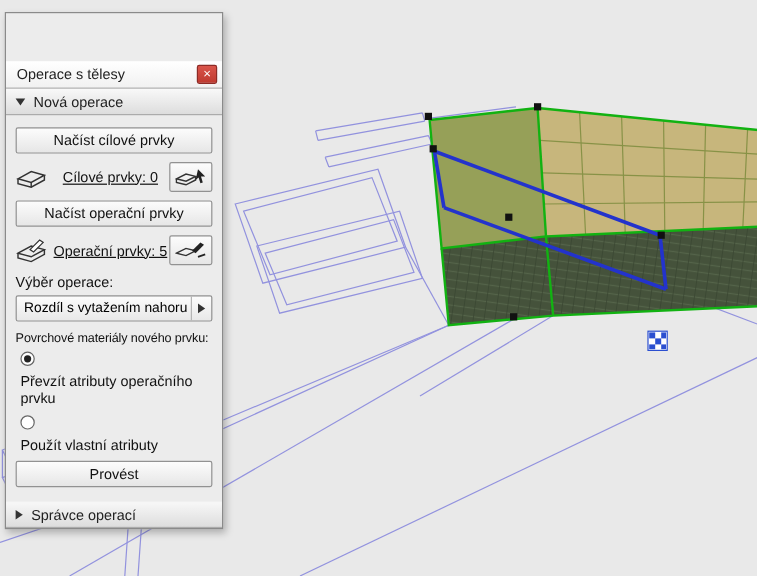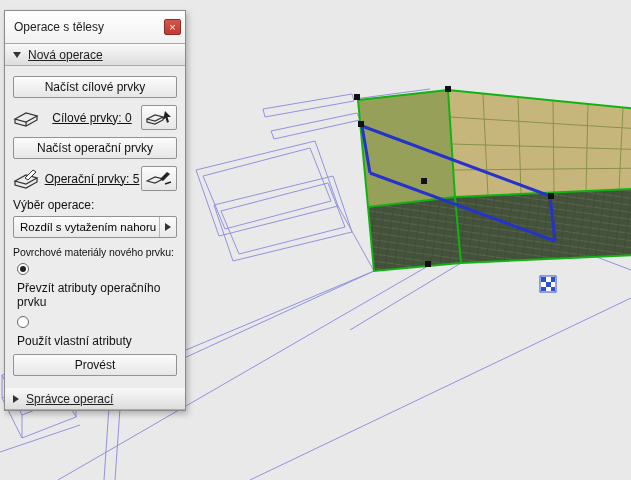--- a/index.html
+++ b/index.html
@@ -11,38 +11,37 @@
   .viewport{position:absolute;left:0;top:0;width:631px;height:480px;display:block;}
 
   
   .panel{
     position:absolute;left:4px;top:10px;width:182px;
     background:#ececec;border:1px solid #8a8a8a;
     box-shadow:2px 3px 6px rgba(0,0,0,.25);
     box-sizing:border-box;
   }
   .titlebar{
-    height:33px;background:linear-gradient(#ffffff,#f1f1f1);
+    height:23px;background:linear-gradient(#ffffff,#f1f1f1);
     border-bottom:1px solid #a8a8a8;display:flex;align-items:center;
-    padding:0 4px 0 9px;box-sizing:border-box;
+    padding:0 4px 0 9px;box-sizing:border-box;margin-top:40px;
   }
   .titlebar .title{flex:1;font-size:12px;color:#222;}
   .close{
     width:17px;height:16px;border:1px solid #8d2b26;border-radius:2px;
     background:linear-gradient(#d9544a,#bf3a30);
     color:#fff;font-size:11px;line-height:13px;text-align:center;
     padding:0;cursor:pointer;font-family:inherit;
   }
   .section-header{
     height:22px;display:flex;align-items:center;gap:7px;
     background:linear-gradient(#f7f7f7,#dddddd);
     border-top:1px solid #f8f8f8;border-bottom:1px solid #ababab;
     padding:0 8px;box-sizing:border-box;font-size:12px;color:#222;
     cursor:pointer;
-    text-decoration:underline;
   }
   .tri-down{width:0;height:0;border-left:4px solid transparent;border-right:4px solid transparent;border-top:6px solid #333;}
   .tri-right{width:0;height:0;border-top:4px solid transparent;border-bottom:4px solid transparent;border-left:6px solid #333;}
   .body{padding:10px 8px 6px 8px;}
   button.wide{
     display:block;width:100%;height:22px;margin:0 0 6px 0;
     background:linear-gradient(#fcfcfc,#e6e6e6);
     border:1px solid #929292;border-radius:2px;
     font-family:inherit;font-size:12px;color:#111;cursor:pointer;
   }

